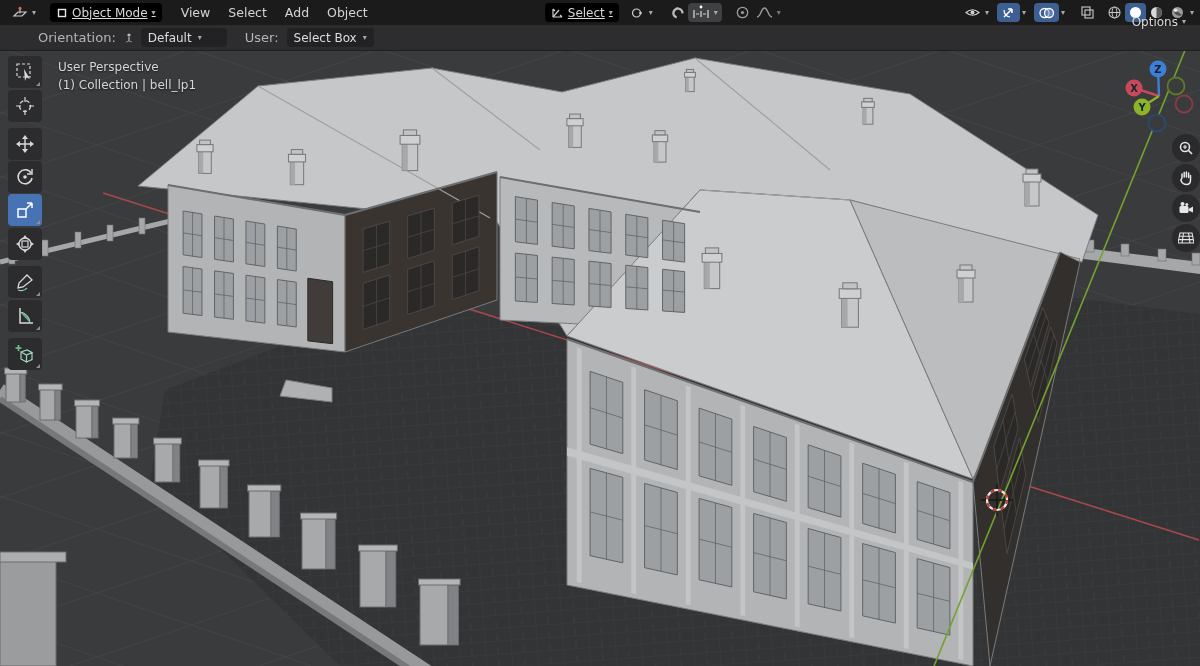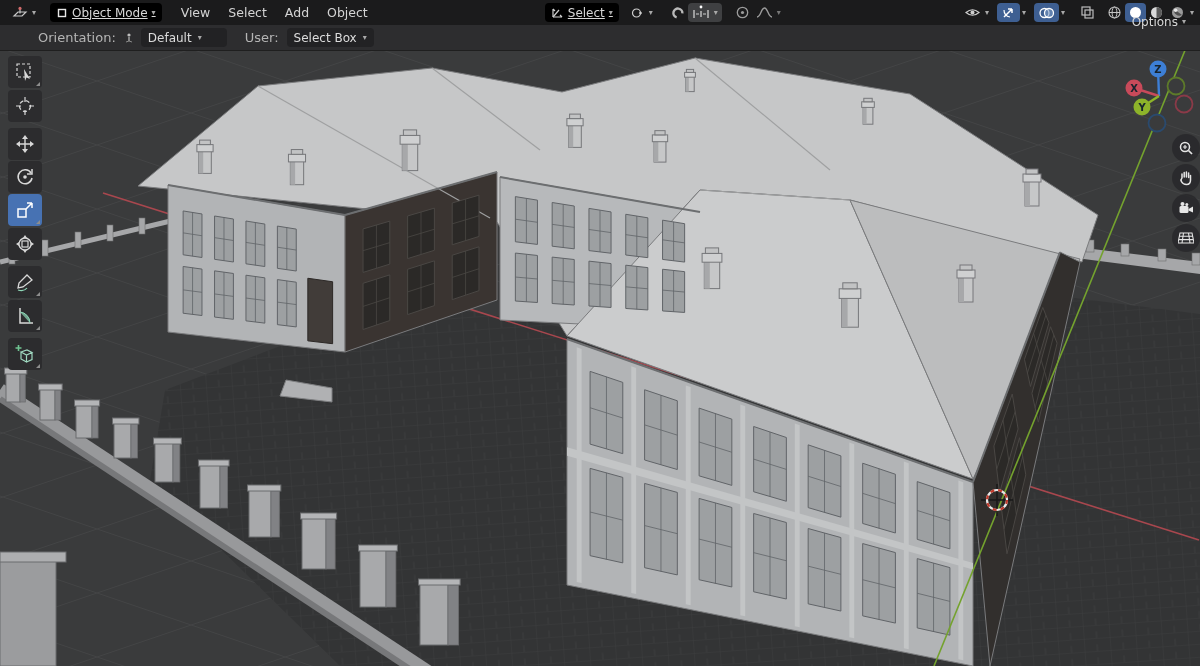--- a/index.html
+++ b/index.html
@@ -571,20 +571,24 @@
       <rect x="0" y="502" width="66" height="10" fill="#adaeb0" stroke="#6b6c6e" stroke-width="1"></rect>
       <line x1="934" y1="616" x2="1199" y2="-34" stroke="#74a22e" stroke-width="1.6"></line>
       <g>
         <line x1="981" y1="450" x2="1013" y2="450" stroke="#1a1a1a" stroke-width="1.6"></line>
         <line x1="997" y1="434" x2="997" y2="466" stroke="#1a1a1a" stroke-width="1.6"></line>
         <circle cx="997" cy="450" r="10" fill="none" stroke="#e8e8e8" stroke-width="2.2"></circle>
         <circle cx="997" cy="450" r="10" fill="none" stroke="#c0392b" stroke-width="2.2" stroke-dasharray="4 4"></circle>
       </g>
     </svg>
 
+<div id="vp-text">
+  <div>User Perspective</div>
+  <div>(1) Collection | bell_lp1</div>
+</div>
 
 <div class="tbtn" style="top:56px">
   <svg width="20" height="20" viewBox="0 0 20 20">
     <rect x="2" y="2" width="13" height="13" fill="none" stroke="#d8d8d8" stroke-width="1.2" stroke-dasharray="3 2"></rect>
     <path d="M9 7 L15 17 L11.5 15.5 L10 19 Z" fill="#d8d8d8"></path>
   </svg>
   <div class="tri"></div>
 </div>
 <div class="tbtn" style="top:90px">
   <svg width="20" height="20" viewBox="0 0 20 20">

